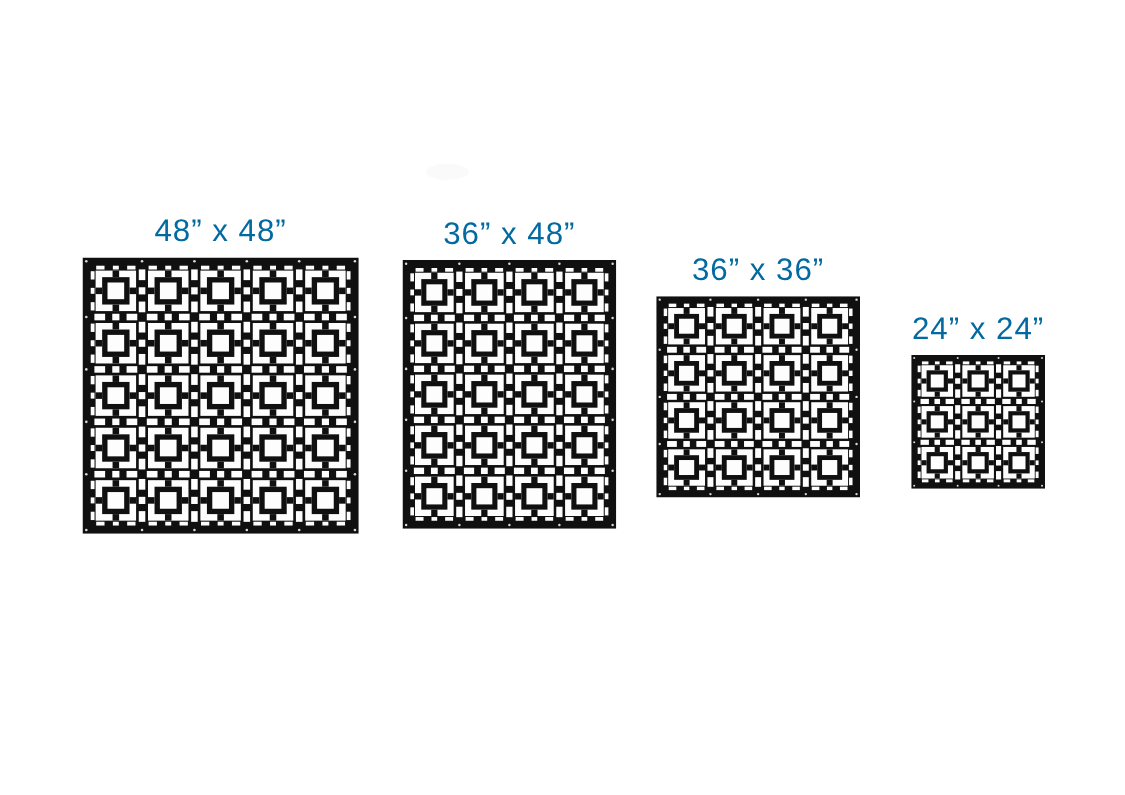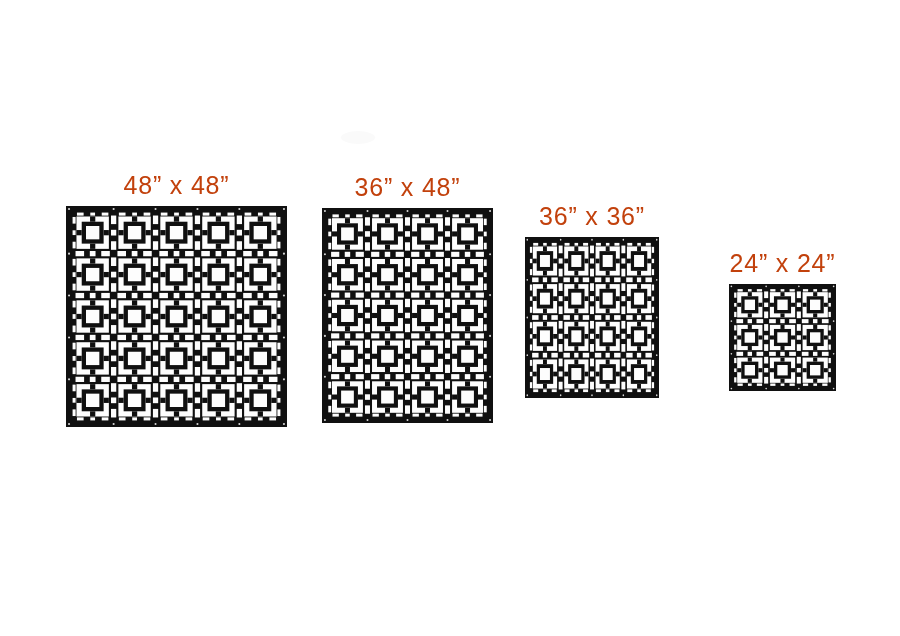--- a/index.html
+++ b/index.html
@@ -10,27 +10,27 @@
     overflow:hidden;
     font-family:"Liberation Sans", sans-serif;
   }
   .smudge{
     position:absolute;left:341px;top:131px;width:34px;height:13px;
     background:#fafafa;border-radius:50%;
   }
   .panel-block{position:absolute;}
   .pb-0{left:66px;top:206px;width:221px;height:221px;}
   .pb-1{left:322px;top:208px;width:171px;height:215px;}
-  .pb-2{left:525px;top:237px;width:134px;height:161px;}
+  .pb-2{left:525px;top:237px;width:163px;height:161px;}
   .pb-3{left:729px;top:264px;width:107px;height:107px;margin-top:20px;}
   .panel-label{
     position:absolute;left:-20px;right:-20px;top:-35px;height:30px;
     text-align:center;
     font-size:25px;line-height:28px;letter-spacing:0.8px;
-    color:#c2410c;white-space:nowrap;
+    color:#0369a1;white-space:nowrap;
   }
   .panel-svg{
     position:absolute;left:0;top:0;width:100%;height:100%;display:block;
   }
 </style>
 </head>
 <body>
 
 <div class="canvas">
   <div class="smudge"></div>

